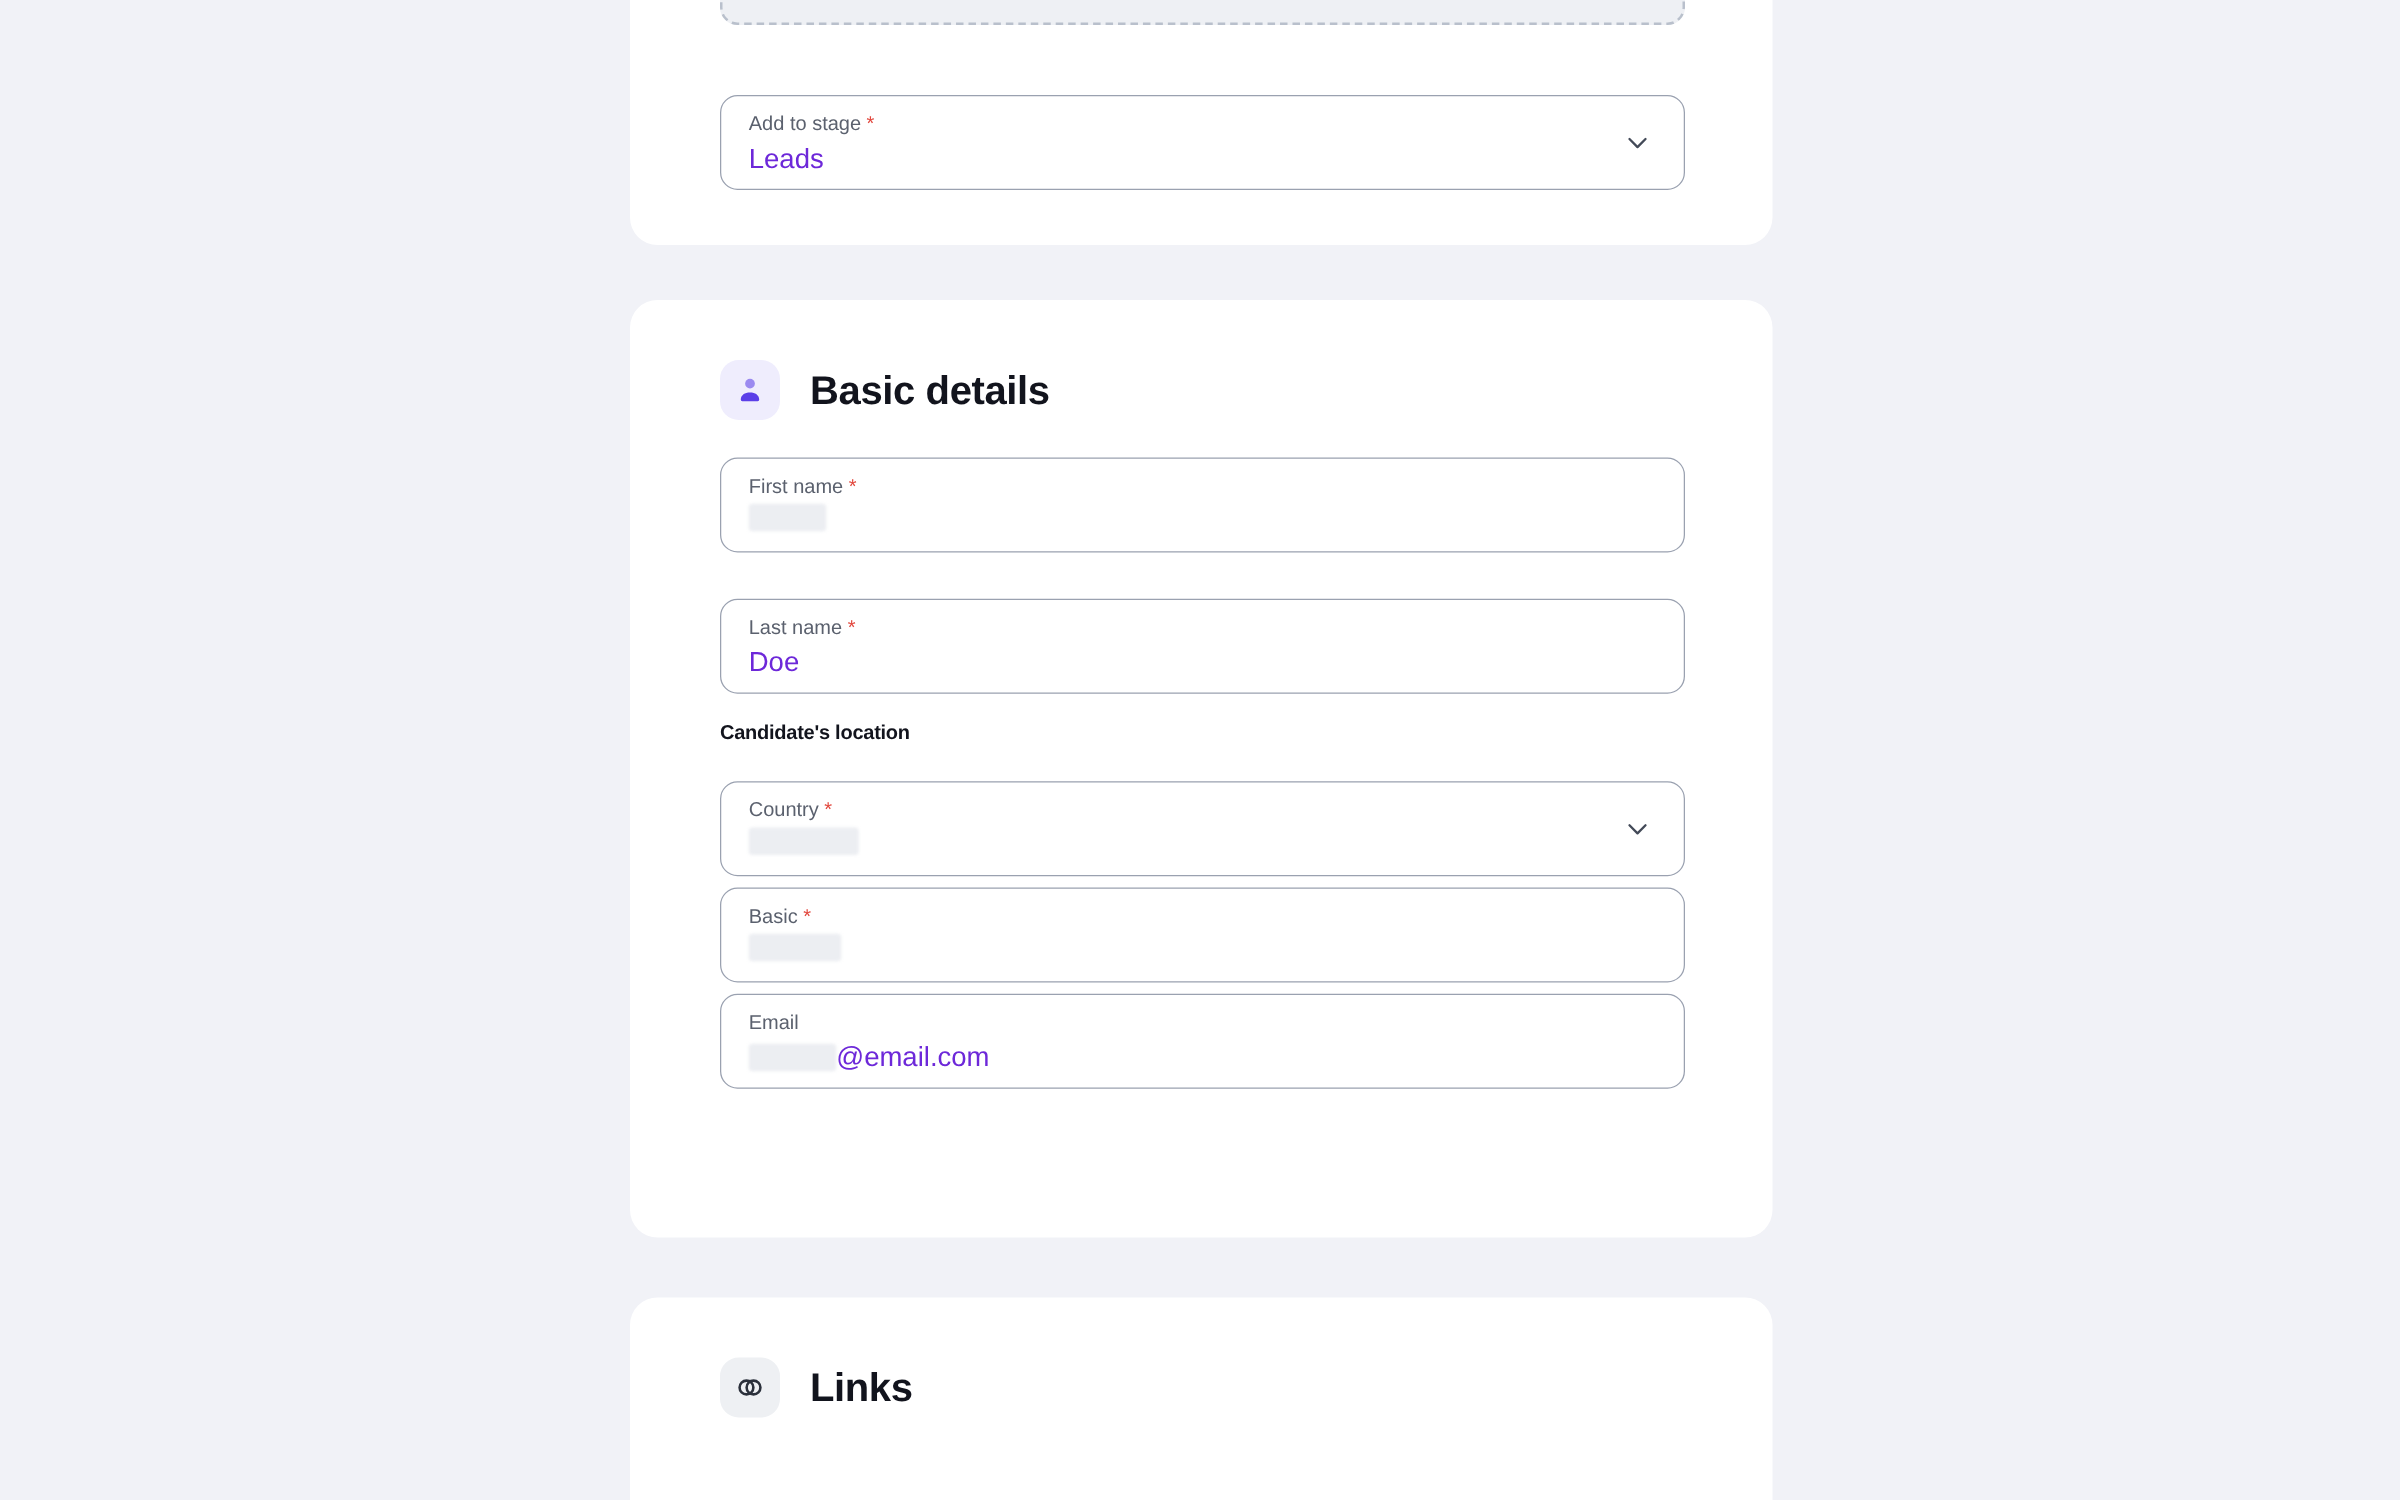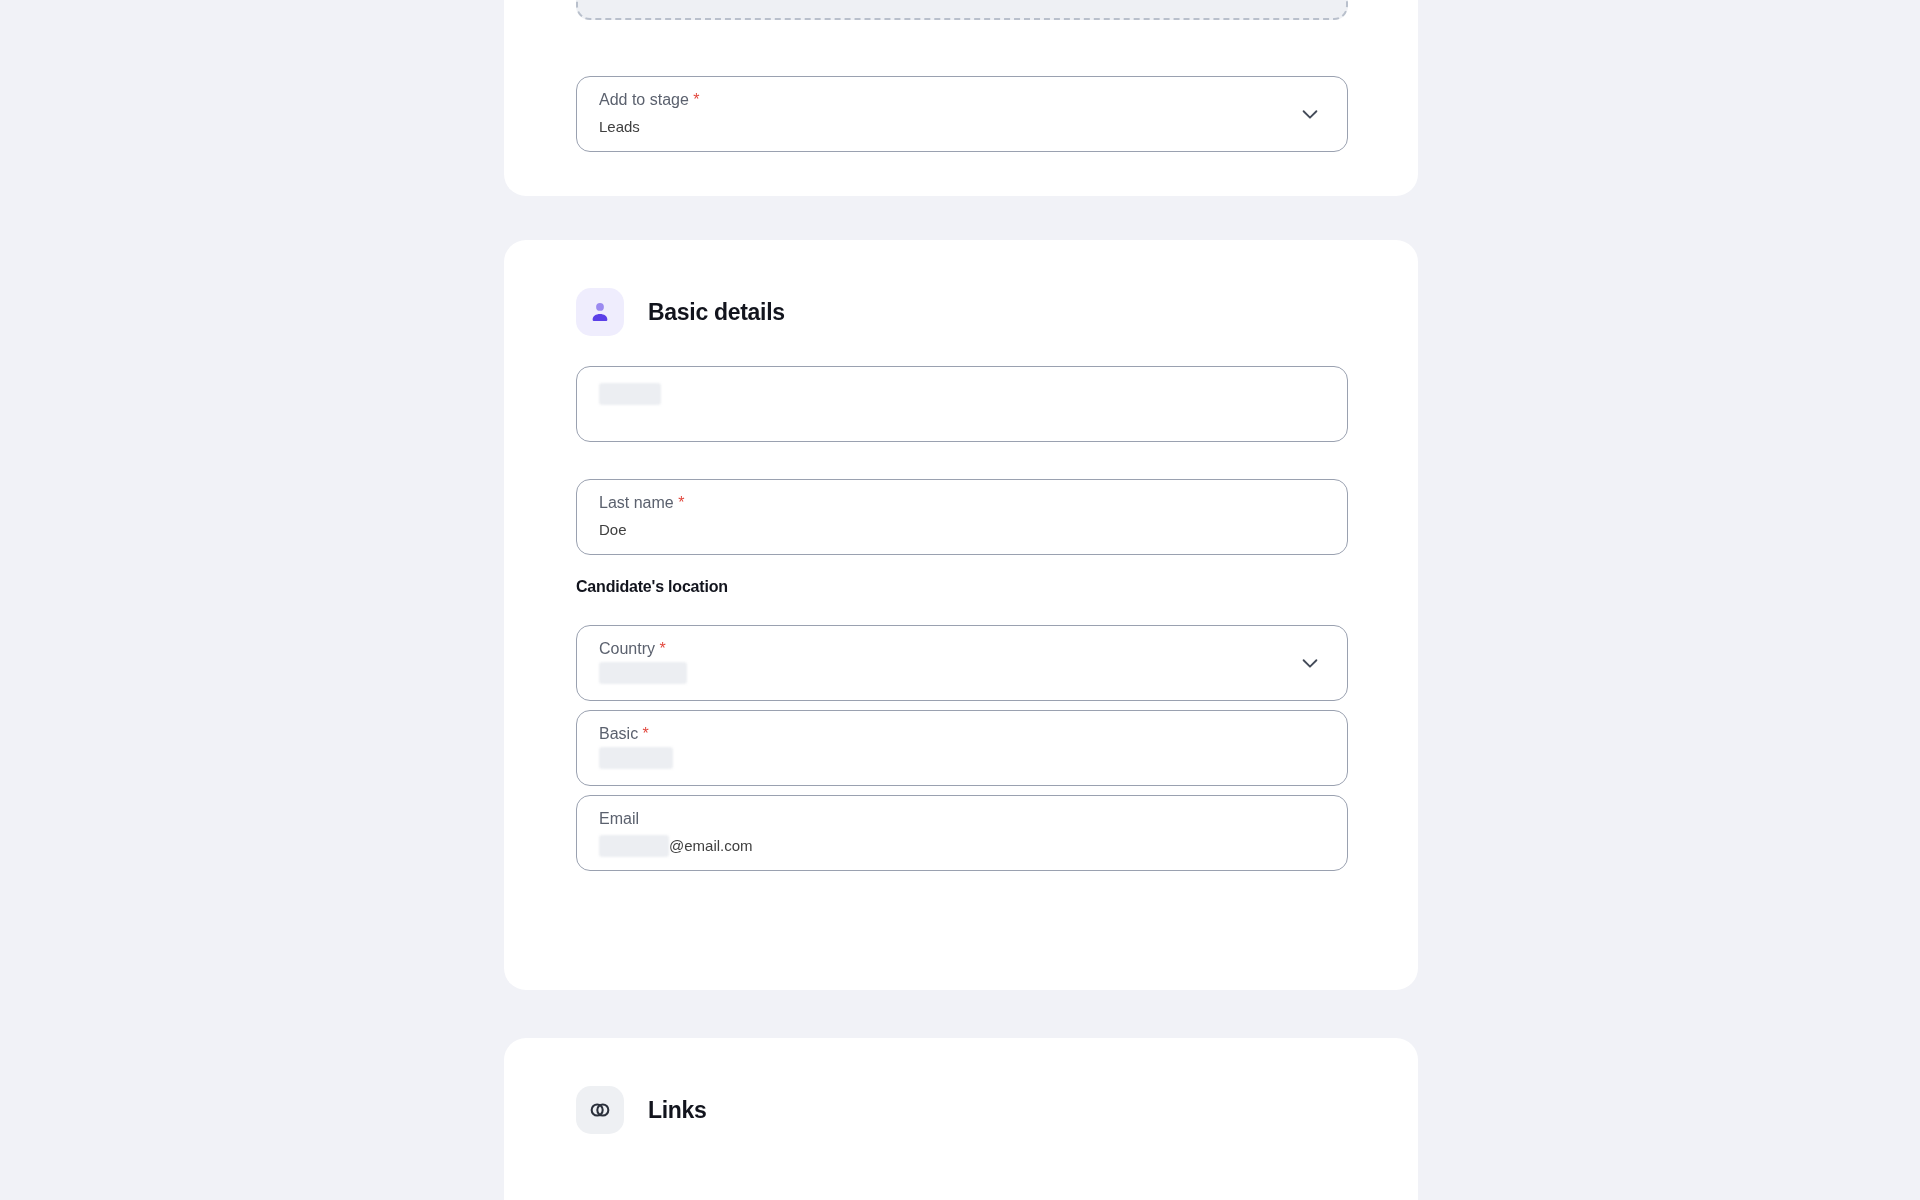--- a/index.html
+++ b/index.html
@@ -61,21 +61,21 @@
     display: flex;
     align-items: center;
     justify-content: center;
     flex: none;
   }
 
   .sec-icon.purple { background: #efedfd; }
   .sec-icon.grey   { background: #eef0f3; }
 
   .sec-title {
-    font-size: 23px;
+    font-size: 32px;
     font-weight: bold;
     color: #12141d;
     letter-spacing: -0.3px;
   }
 
   
   .field {
     position: absolute;
     left: 72px;
     width: 772px;
@@ -93,22 +93,22 @@
     white-space: nowrap;
   }
 
   .req {
     color: #e2473d;
     font-size: 16px;
   }
 
   .field-value {
     margin-top: 3px;
-    font-size: 15px;
-    color: #404040;
+    font-size: 22px;
+    color: #6d28d9;
     line-height: 28px;
     display: flex;
     align-items: center;
   }
 
   
   .redacted {
     display: inline-block;
     height: 22px;
     background: #eceef2;
@@ -191,20 +191,23 @@
       <span class="sec-icon purple">
         <svg width="26" height="26" viewBox="0 0 24 24">
           <circle cx="12" cy="7.3" r="3.6" fill="#9b8af0"></circle>
           <path d="M5.2 19.2c0-3.4 3.0-5.3 6.8-5.3s6.8 1.9 6.8 5.3a1.1 1.1 0 0 1-1.1 1.1H6.3a1.1 1.1 0 0 1-1.1-1.1z" fill="#5b3fe8"></path>
         </svg>
       </span>
       <span class="sec-title">Basic details</span>
     </div>
 
     <div class="field" style="top:126px;">
+      <div class="field-label">
+        <span>First name</span><span class="req">&nbsp;*</span>
+      </div>
       <div class="field-value">
         <span class="redacted" style="width:62px;"></span>
       </div>
     </div>
 
     <div class="field" style="top:211px;margin-top:28px;">
       <div class="field-label">
         <span>Last name</span><span class="req">&nbsp;*</span>
       </div>
       <div class="field-value">Doe</div>

